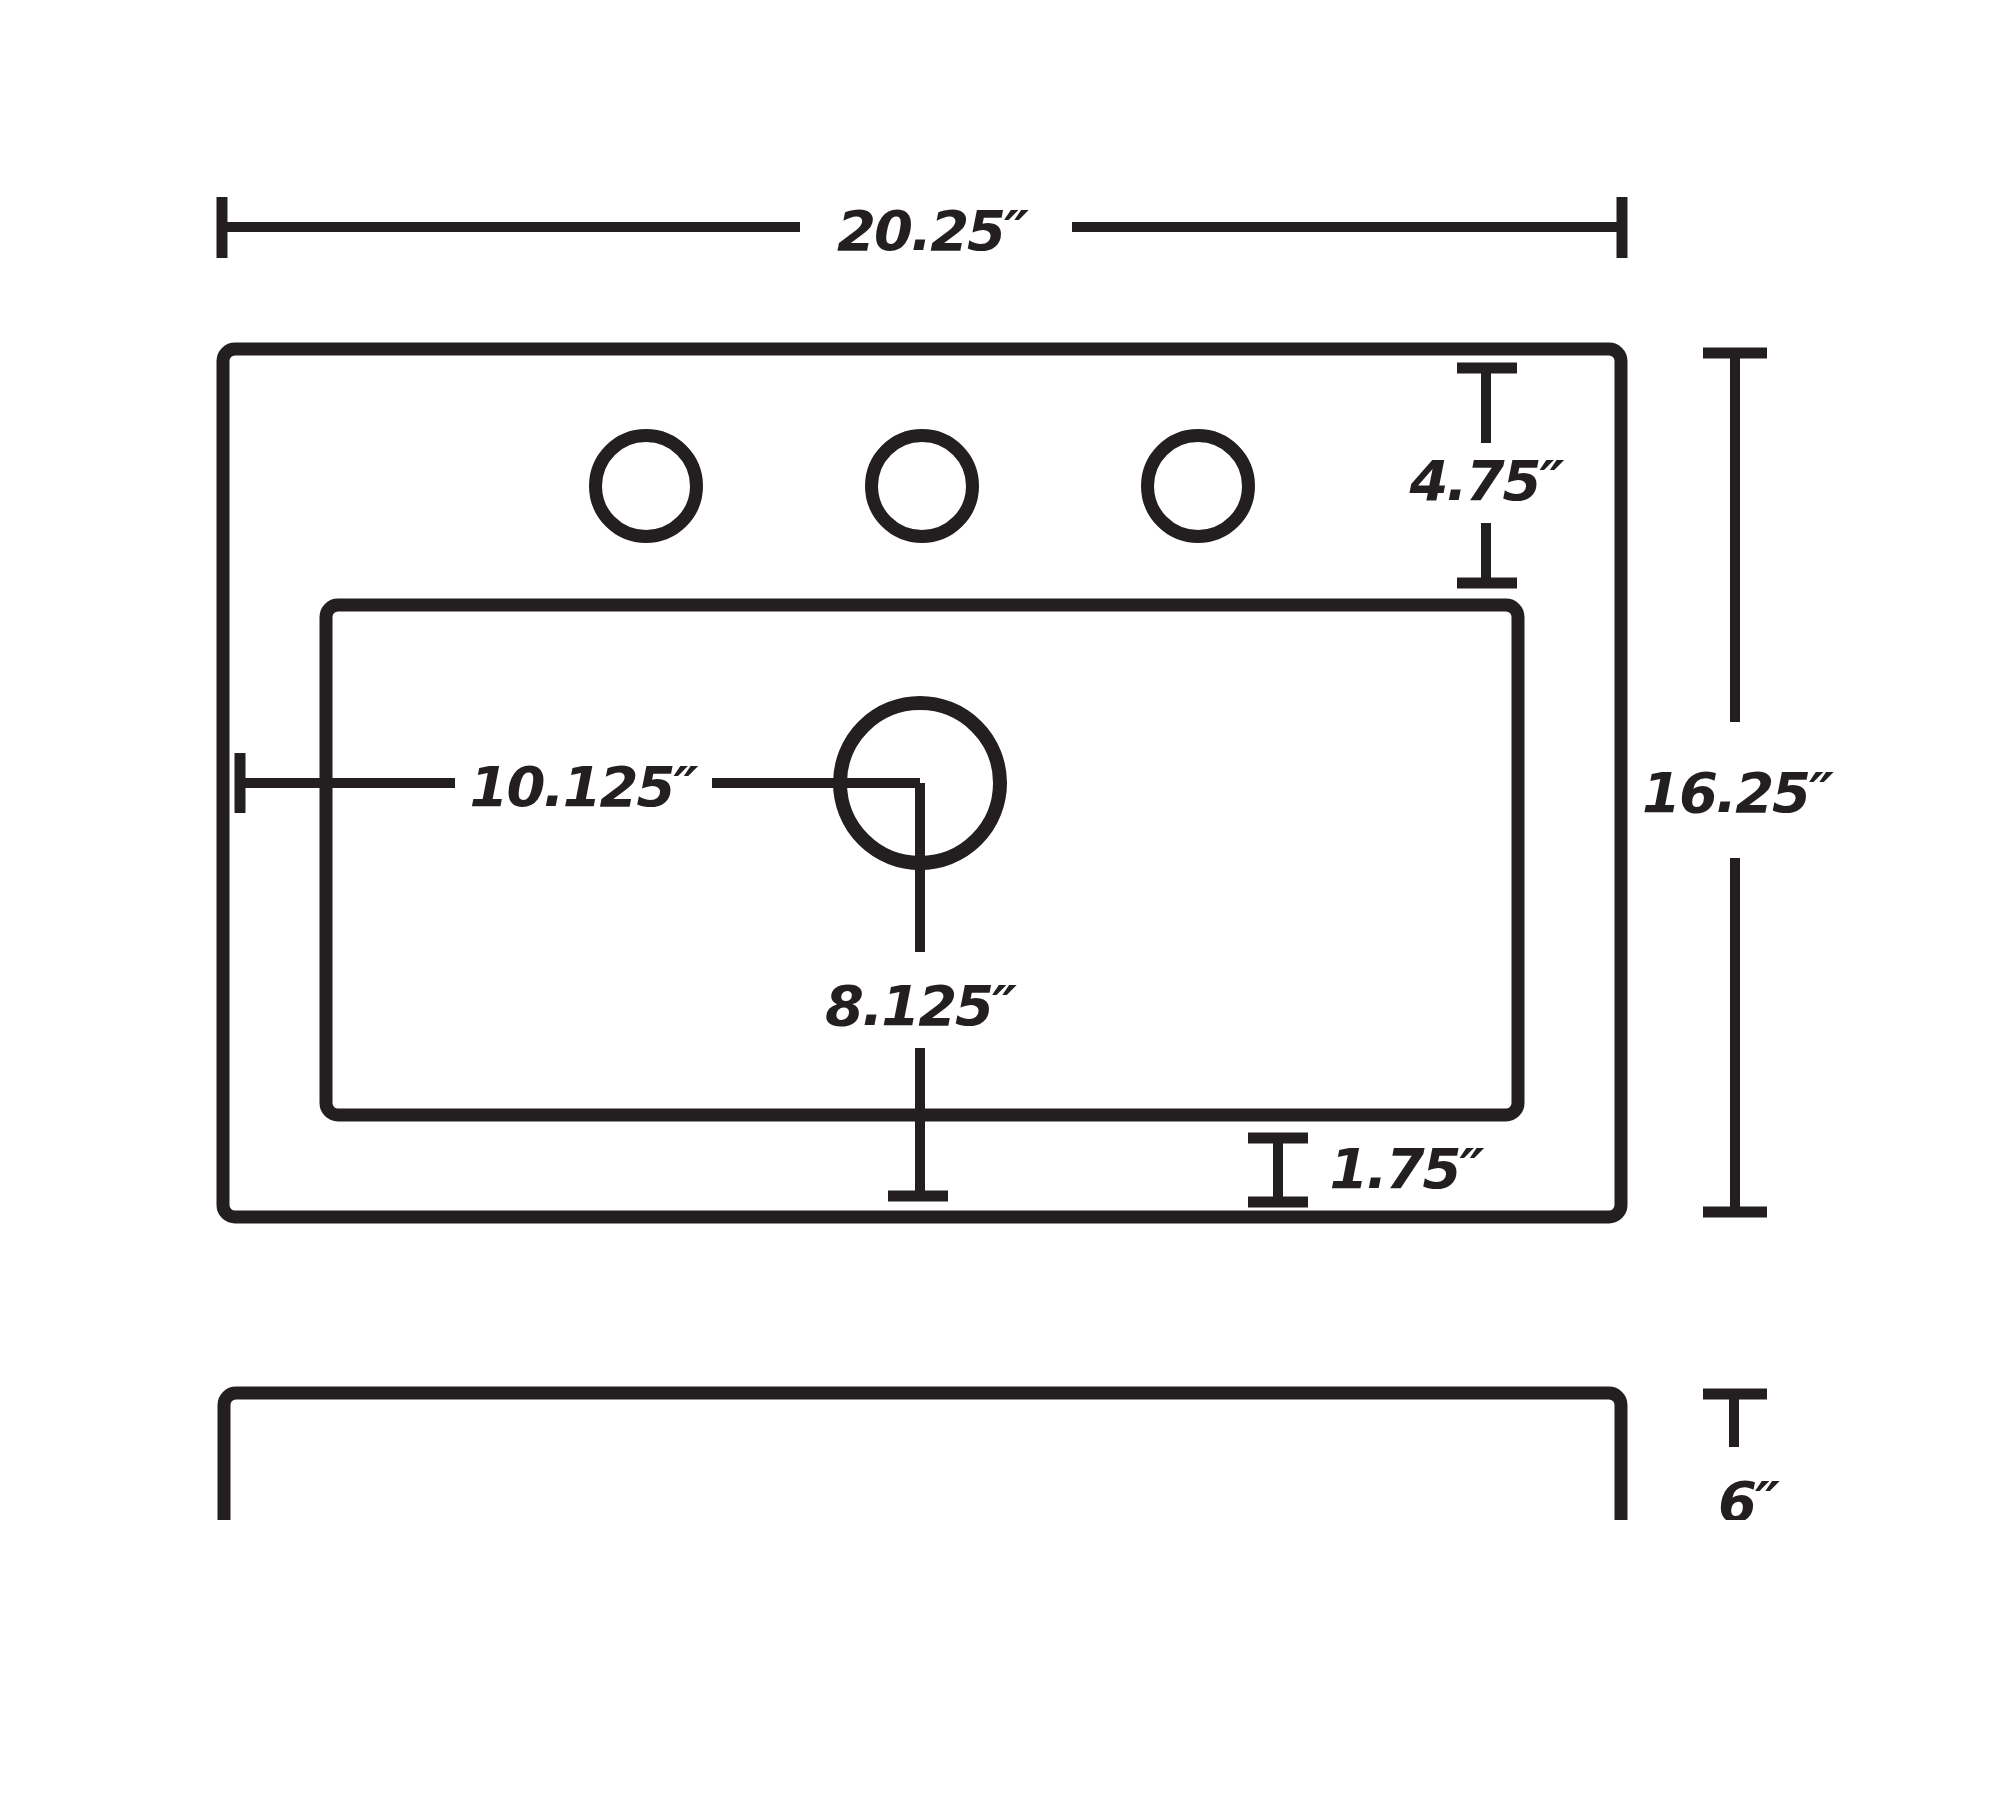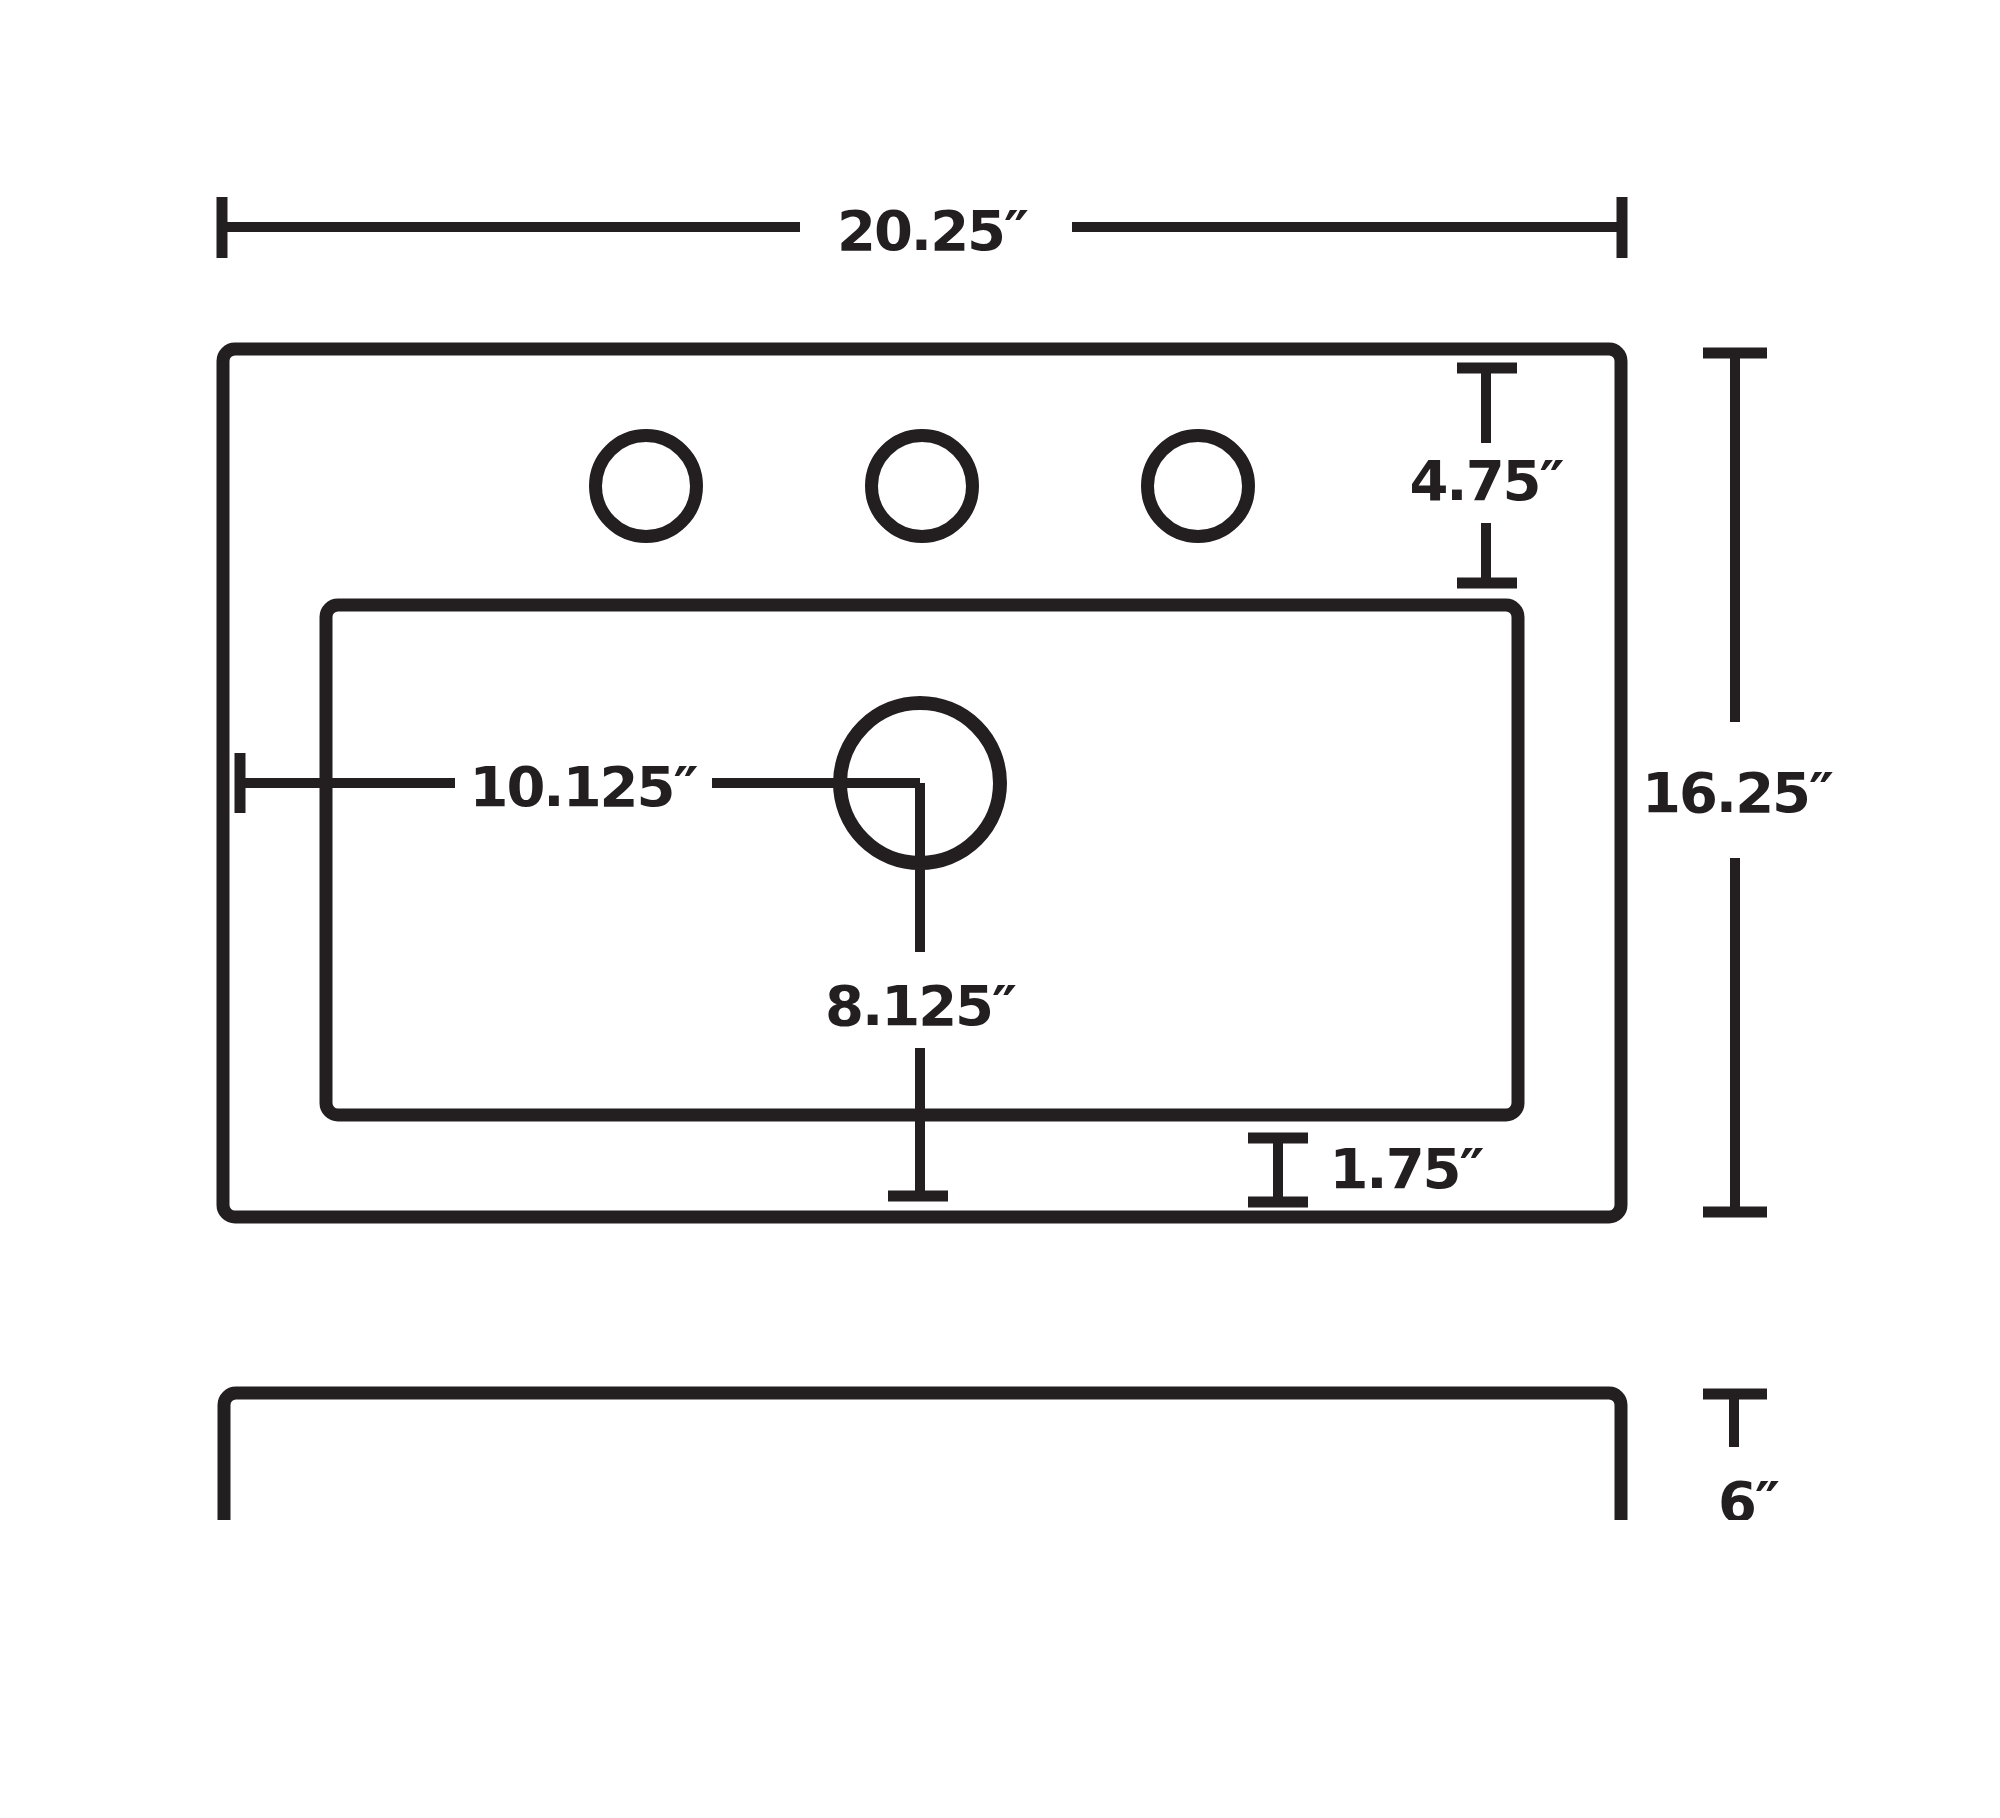--- a/index.html
+++ b/index.html
@@ -6,20 +6,21 @@
     margin: 0;
     padding: 0;
     background: #ffffff;
   }
   .stage {
     width: 2000px;
     height: 1520px;
     background: #ffffff;
     position: relative;
     overflow: hidden;
+    font-style: italic;
   }
   svg.diagram {
     display: block;
     width: 2000px;
     height: 1818px;
   }
   .outline {
     fill: none;
     stroke: #231f20;
     stroke-linejoin: round;

